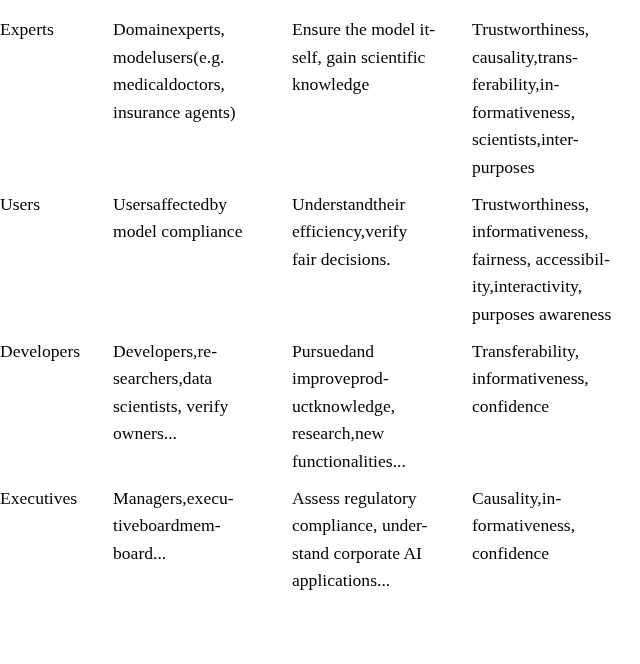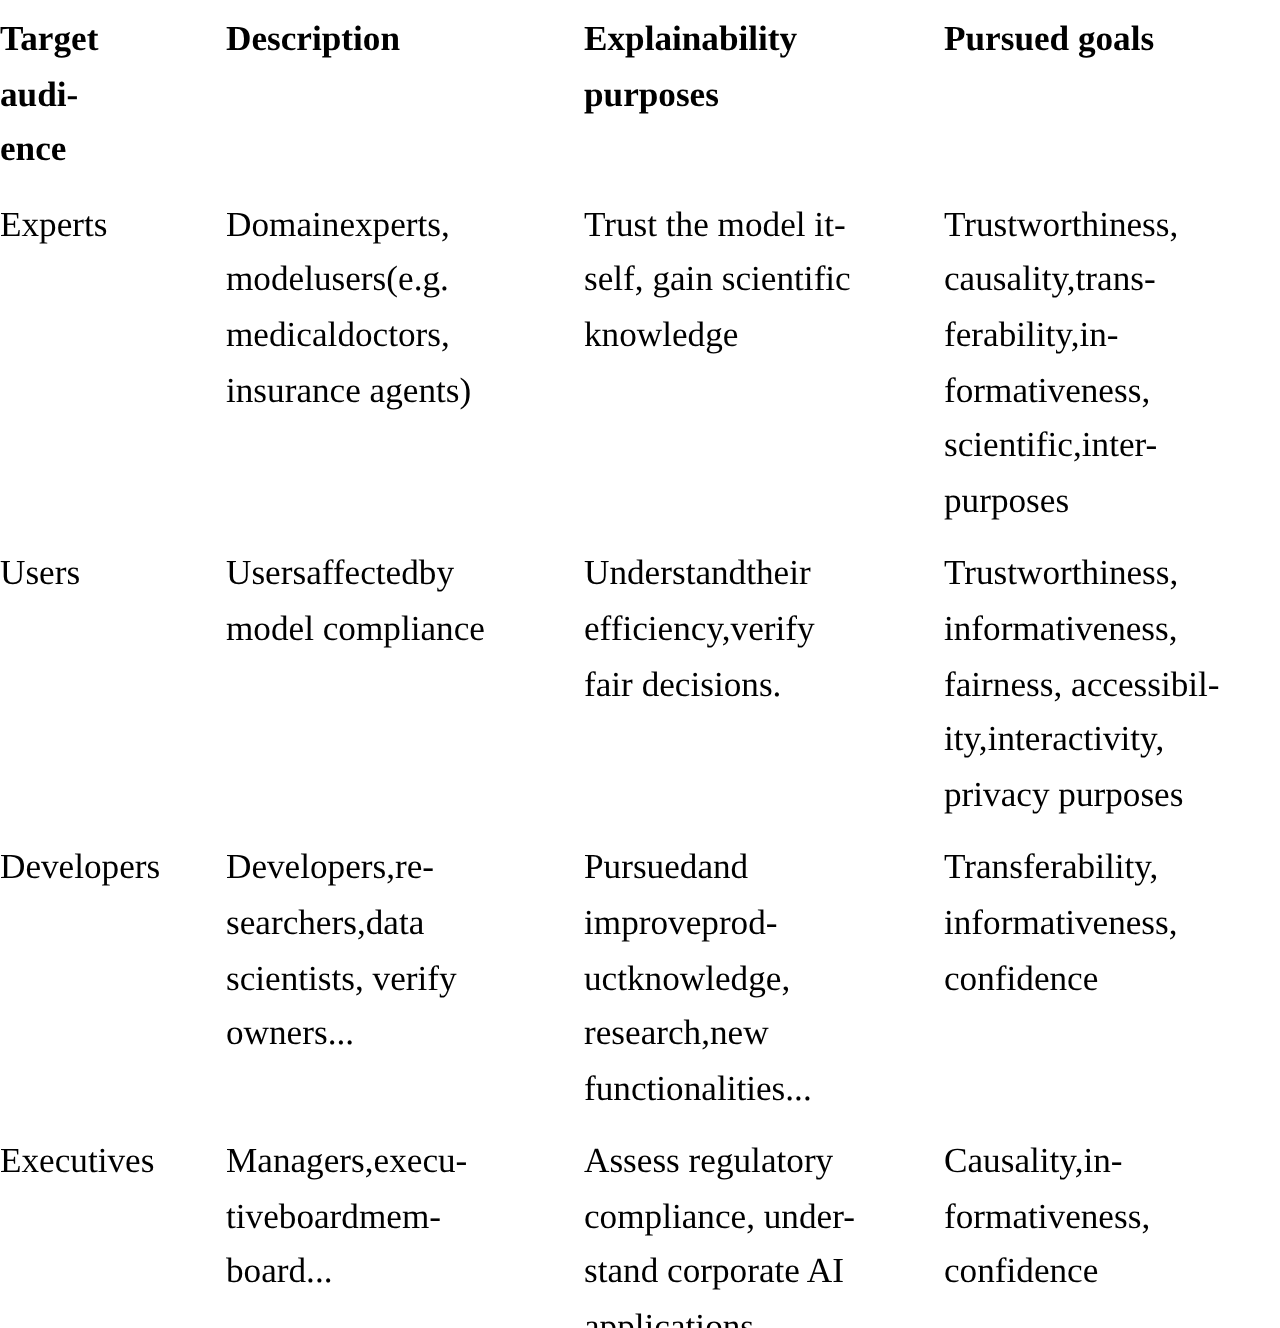--- a/index.html
+++ b/index.html
@@ -93,45 +93,20 @@
         <col class="c3">
         <col class="c4">
     </colgroup>
     <tbody id="tbody">
         <tr class="rule-top">
           <td colspan="4"></td>
         </tr>
         <tr>
           <td colspan="4" style="height: 6px; line-height: 0; font-size: 0px;"></td>
         </tr>
-        <tr class="hdr">
-          <td class="pad-l">
-            <div class="cell b" style="font-weight: bold;">
-              <div class="ln">Target</div>
-              <div class="ln">audi-</div>
-              <div class="ln">ence</div>
-            </div>
-          </td>
-          <td class="pad-c2">
-            <div class="cell b" style="font-weight: bold;">
-              <div class="ln">Description</div>
-            </div>
-          </td>
-          <td class="pad-c3">
-            <div class="cell b" style="font-weight: bold;">
-              <div class="ln">Explainability</div>
-              <div class="ln">purposes</div>
-            </div>
-          </td>
-          <td class="pad-c4">
-            <div class="cell b" style="font-weight: bold;">
-              <div class="ln">Pursued goals</div>
-            </div>
-          </td>
-        </tr>
         <tr>
           <td colspan="4" style="height: 5px; line-height: 0; font-size: 0px;"></td>
         </tr>
         <tr class="rule-mid">
           <td colspan="4"></td>
         </tr>
         <tr>
           <td colspan="4" style="height: 5px; line-height: 0; font-size: 0px;"></td>
         </tr>
         <tr>
@@ -153,39 +128,39 @@
               </div>
               <div class="ln j">
                 <span>medical</span>
                 <span>doctors,</span>
               </div>
               <div class="ln">insurance agents)</div>
             </div>
           </td>
           <td class="pad-c3">
             <div class="cell">
-              <div class="ln">Trust the model it-</div>
+              <div class="ln">Ensure the model it-</div>
               <div class="ln">self, gain scientific</div>
               <div class="ln">knowledge</div>
             </div>
           </td>
           <td class="pad-c4">
             <div class="cell">
               <div class="ln">Trustworthiness,</div>
               <div class="ln j">
                 <span>causality,</span>
                 <span>trans-</span>
               </div>
               <div class="ln j">
                 <span>ferability,</span>
                 <span>in-</span>
               </div>
               <div class="ln">formativeness,</div>
               <div class="ln j">
-                <span>scientific,</span>
+                <span>scientists,</span>
                 <span>inter-</span>
               </div>
               <div class="ln">purposes</div>
             </div>
           </td>
         </tr>
         <tr>
           <td colspan="4" style="height: 4px; line-height: 0; font-size: 0px;"></td>
         </tr>
         <tr class="rule-row">
@@ -225,21 +200,21 @@
           </td>
           <td class="pad-c4">
             <div class="cell">
               <div class="ln">Trustworthiness,</div>
               <div class="ln">informativeness,</div>
               <div class="ln">fairness, accessibil-</div>
               <div class="ln j">
                 <span>ity,</span>
                 <span>interactivity,</span>
               </div>
-              <div class="ln">privacy purposes</div>
+              <div class="ln">purposes awareness</div>
             </div>
           </td>
         </tr>
         <tr>
           <td colspan="4" style="height: 4px; line-height: 0; font-size: 0px;"></td>
         </tr>
         <tr class="rule-row">
           <td colspan="4"></td>
         </tr>
         <tr>

